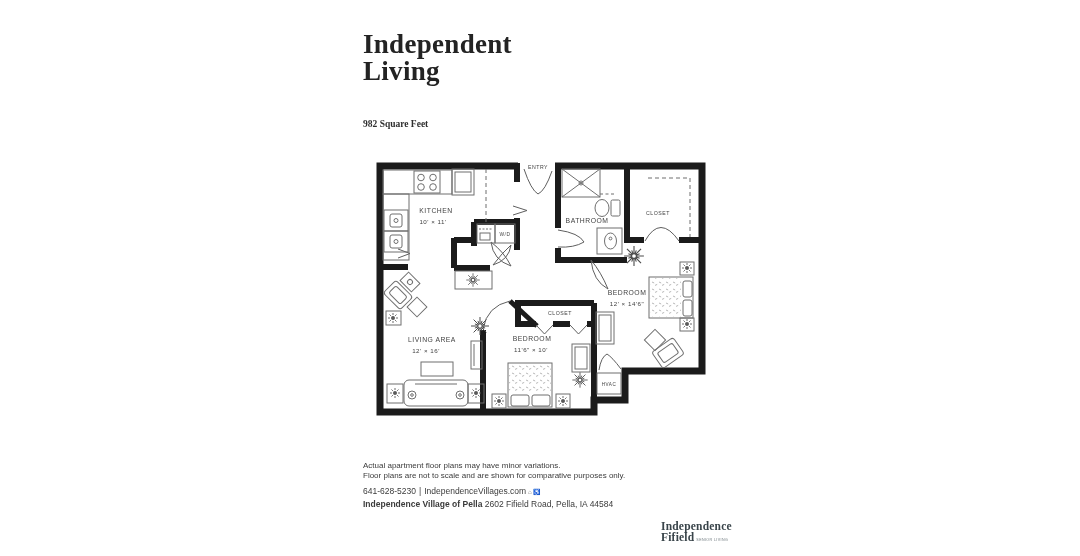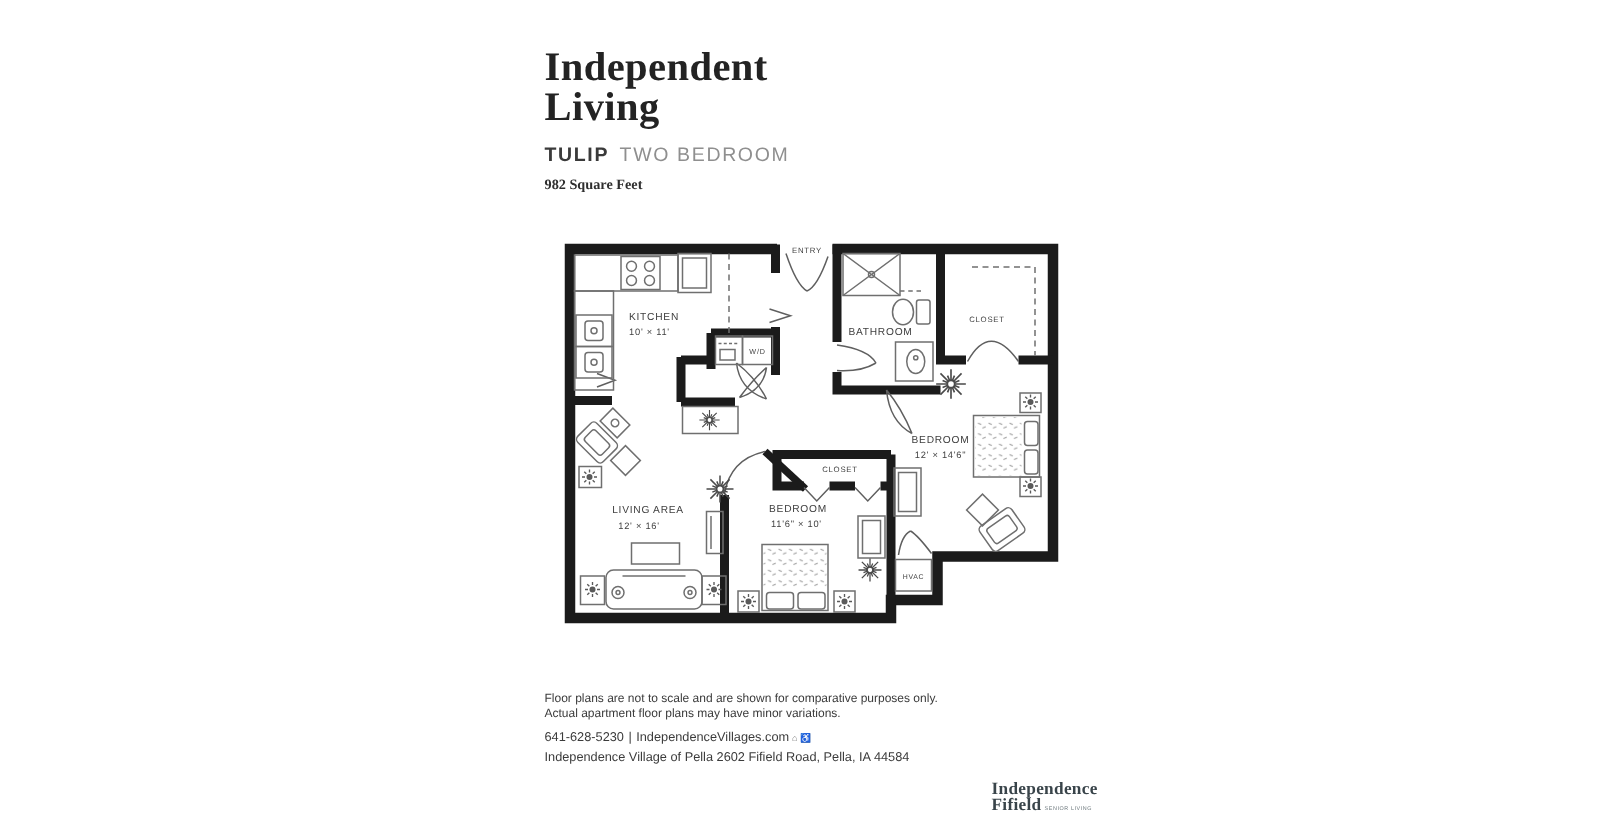--- a/index.html
+++ b/index.html
@@ -14,40 +14,37 @@
   .sqft{position:absolute;left:363px;top:119px;
         font-family:"Liberation Serif","DejaVu Serif",serif;font-weight:bold;
         font-size:9.5px;color:#2e2e2e;}
   svg.plan{position:absolute;left:0;top:0;}
   .plan-text{fill:#3f3f3f;letter-spacing:.5px;}
   .disclaimer{position:absolute;left:363px;top:461px;font-size:8px;line-height:9.6px;color:#3b3b3b;}
   .contact{position:absolute;left:363px;top:486px;font-size:8.5px;color:#3b3b3b;}
   .contact .sep{margin:0 3px;}
   .contact .mini-icon{font-size:6px;color:#666;margin-left:2px;}
   .address{position:absolute;left:363px;top:499px;font-size:8.5px;color:#3b3b3b;}
-  .address b{font-weight:normal;margin-top:40px;}
+  .address b{font-weight:bold;margin-top:40px;}
   .logo{position:absolute;left:661px;top:489px;
         font-family:"Liberation Serif","DejaVu Serif",serif;font-weight:bold;
         font-size:11.5px;line-height:10.5px;color:#39444a;letter-spacing:.2px;margin-top:32px;}
   .logo .tagline{font-family:"Liberation Sans",sans-serif;font-weight:400;
         font-size:3.6px;letter-spacing:.4px;color:#6c777c;margin-left:2px;}
 </style>
 </head>
 <body>
 
 <div class="page">
 
   <div class="program-title">
     <div>Independent</div>
     <div>Living</div>
   </div>
 
-  <div class="plan-title">
-    <span class="plan-name">TULIP</span><span class="plan-type">TWO BEDROOM</span>
-  </div>
 
   <div class="sqft">982 Square Feet</div>
 
   <svg class="plan" width="1080" height="556" viewBox="0 0 1080 556">
     <defs>
       <pattern id="stip" width="7" height="7" patternUnits="userSpaceOnUse">
         <path d="M1,2 l2.2,1 M4,5.4 l2.2,-1" stroke="#9a9a9a" stroke-width="0.7" fill="none"></path>
       </pattern>
       <g id="fan" stroke="#4a4a4a" stroke-width="1" fill="none">
         <path d="M0,0L9,0M0,0L6.4,6.4M0,0L0,9M0,0L-6.4,6.4M0,0L-9,0M0,0L-6.4,-6.4M0,0L0,-9M0,0L6.4,-6.4M0,0L5.1,2.1M0,0L2.1,5.1M0,0L-2.1,5.1M0,0L-5.1,2.1M0,0L-5.1,-2.1M0,0L-2.1,-5.1M0,0L2.1,-5.1M0,0L5.1,-2.1"></path>
@@ -239,22 +236,22 @@
       <text class="plan-text" x="560" y="314.5" font-size="5.2">CLOSET</text>
       <text class="plan-text" x="532" y="341" font-size="6.8">BEDROOM</text>
       <text class="plan-text" x="531" y="351.5" font-size="6.2">11'6" × 10'</text>
       <text class="plan-text" x="432" y="342" font-size="6.8">LIVING AREA</text>
       <text class="plan-text" x="426" y="352.5" font-size="6.2">12' × 16'</text>
       <text class="plan-text" x="609" y="386" font-size="4.6">HVAC</text>
     </g>
   </svg>
 
   <div class="disclaimer">
+    <div>Actual apartment floor plans may have minor variations.</div>
     <div>Floor plans are not to scale and are shown for comparative purposes only.</div>
-    <div>Actual apartment floor plans may have minor variations.</div>
   </div>
 
   <div class="contact">
     <span>641-628-5230</span><span class="sep">|</span><span>IndependenceVillages.com</span><span class="mini-icon">⌂</span><span class="mini-icon">♿</span>
   </div>
 
   <div class="address">
     <b>Independence Village of Pella</b>
     <span>2602 Fifield Road, Pella, IA 44584</span>
   </div>

